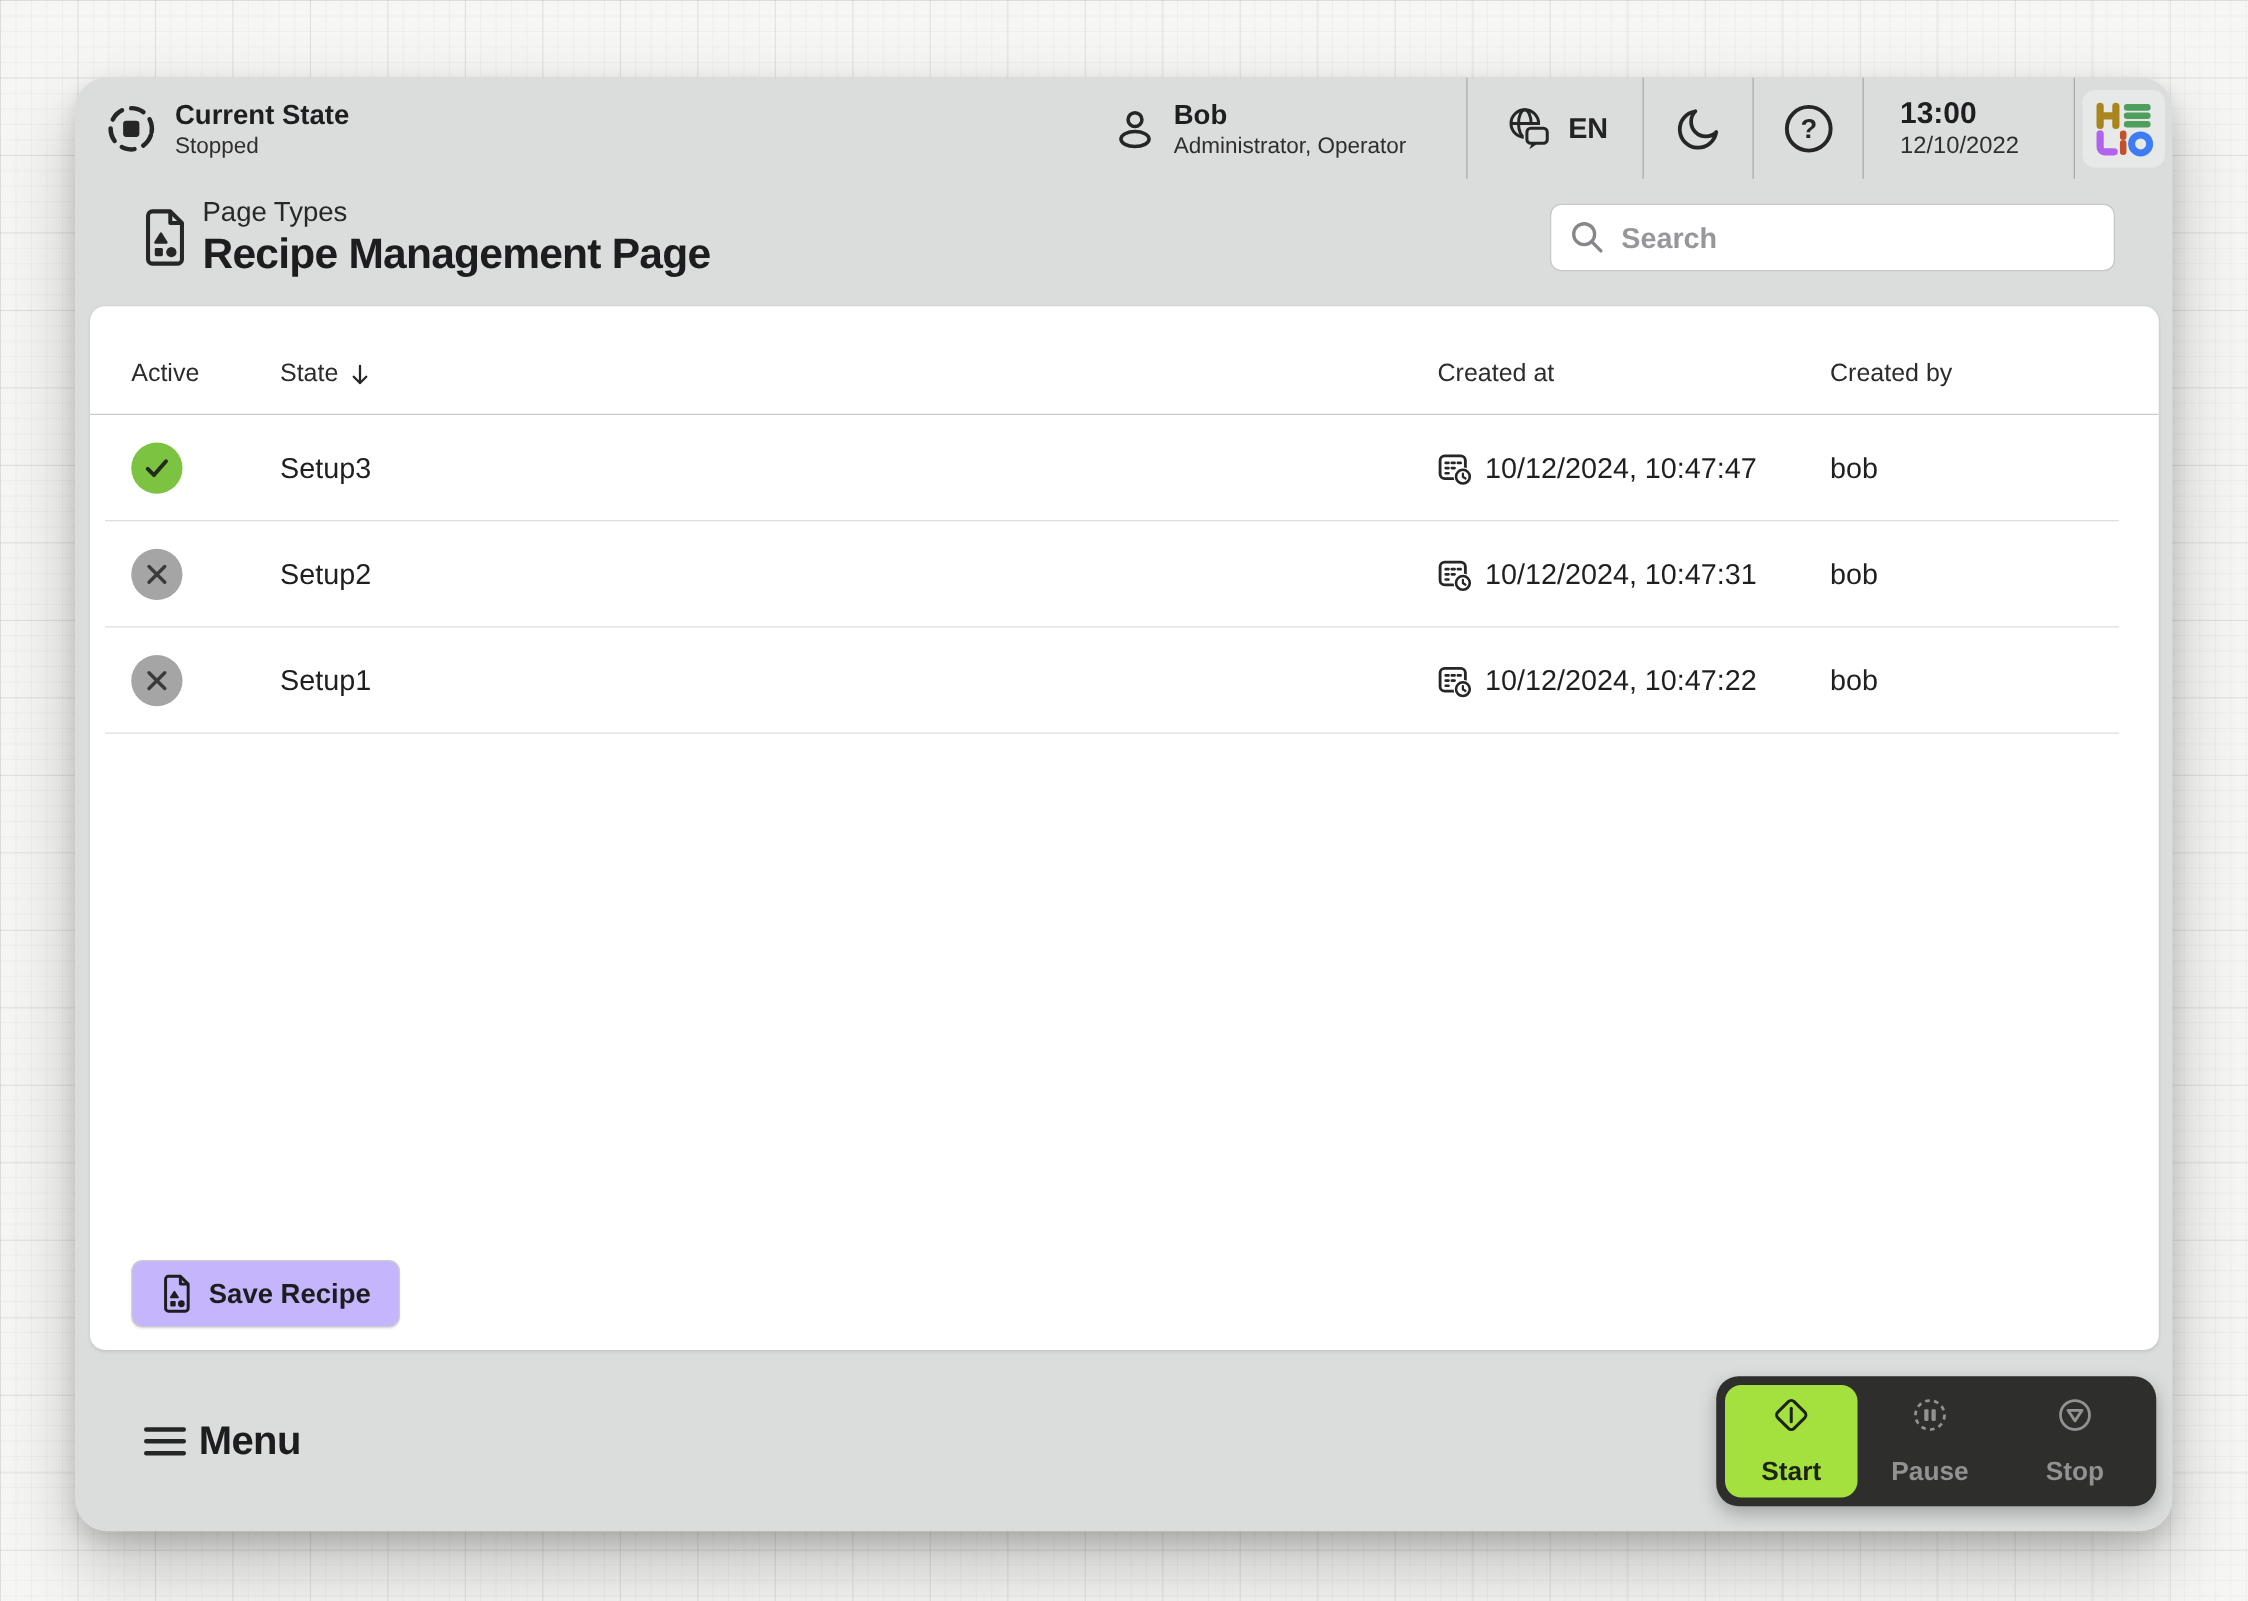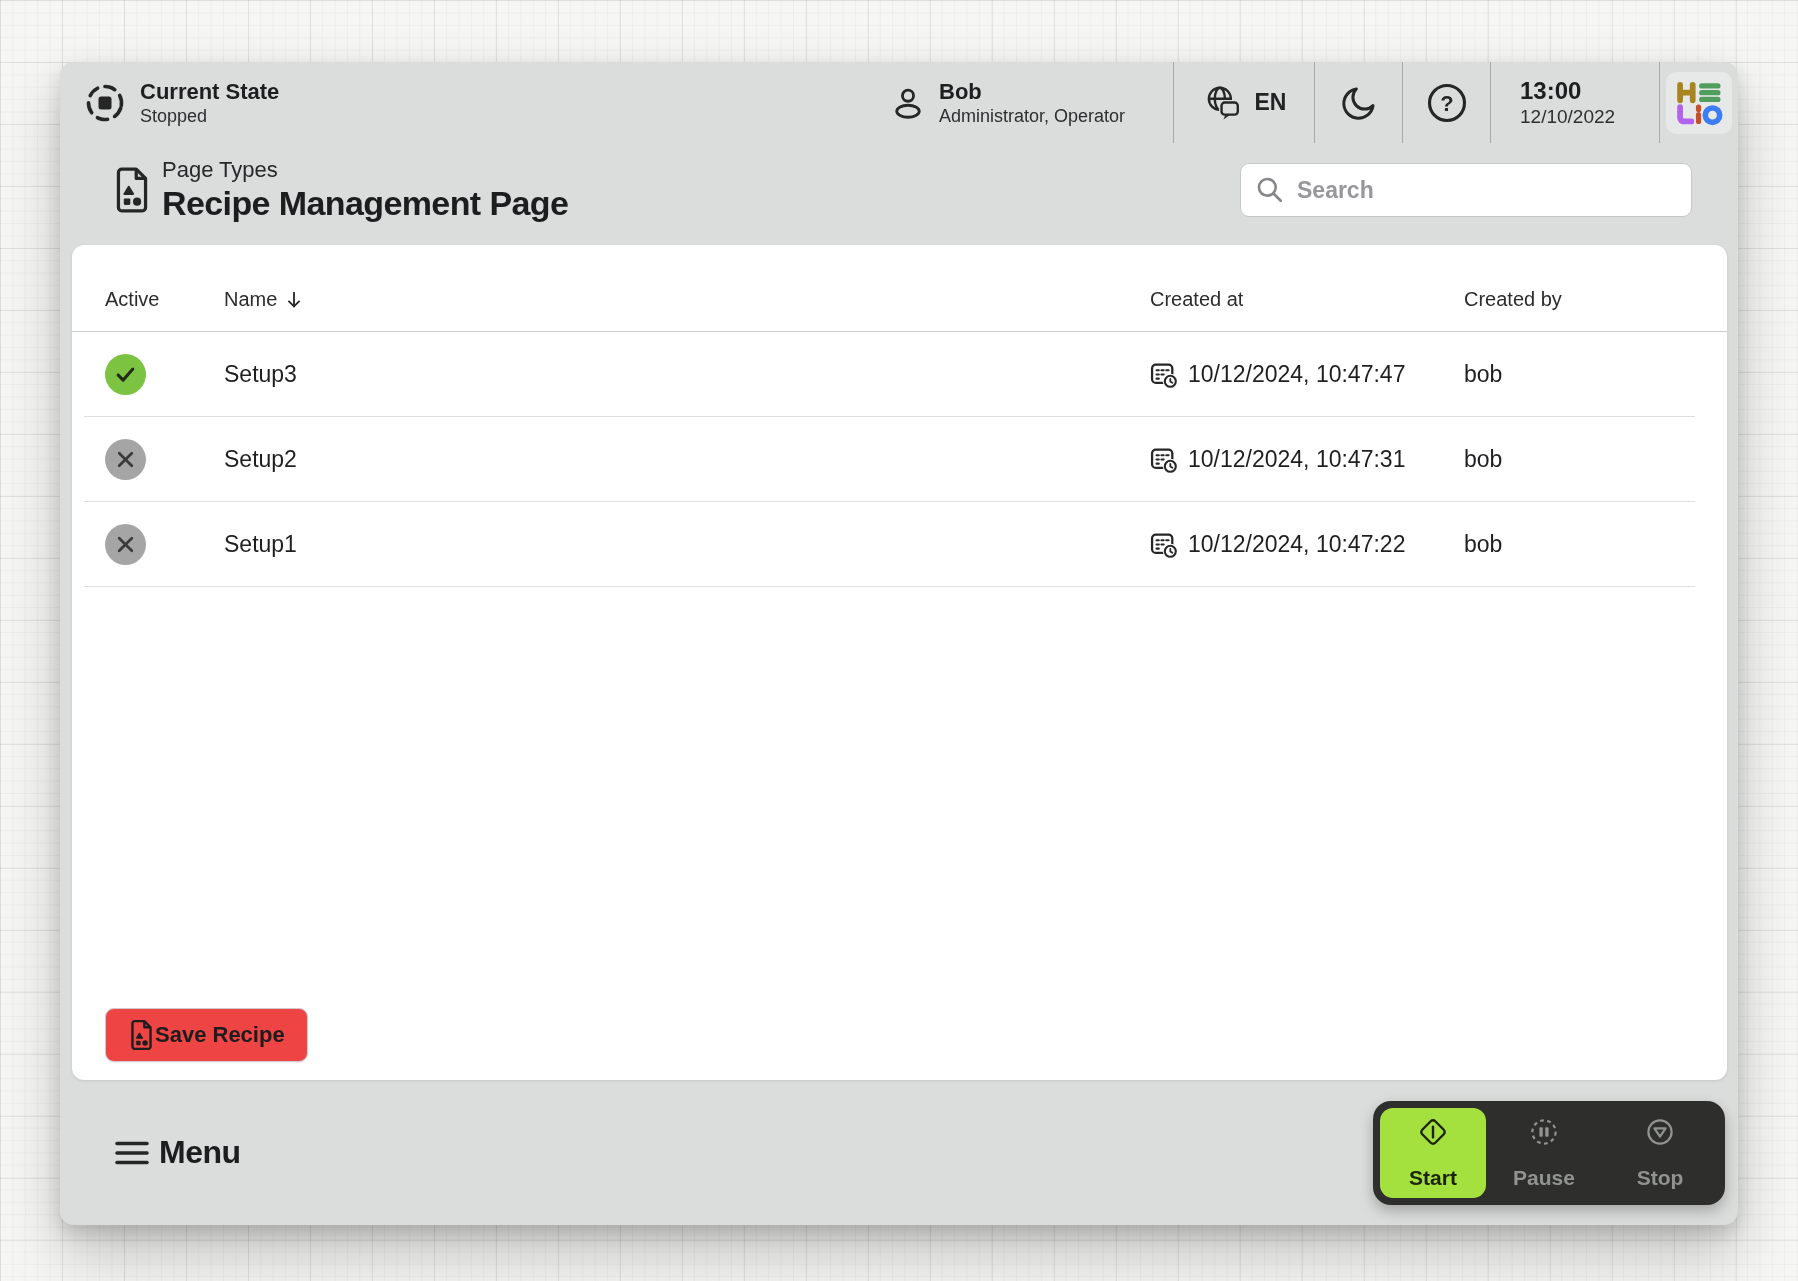--- a/index.html
+++ b/index.html
@@ -11,21 +11,21 @@
       linear-gradient(rgba(0,0,0,0.065) 1px, transparent 1px),
       linear-gradient(90deg, rgba(0,0,0,0.065) 1px, transparent 1px),
       linear-gradient(rgba(0,0,0,0.032) 1px, transparent 1px),
       linear-gradient(90deg, rgba(0,0,0,0.032) 1px, transparent 1px);
     background-size:62px 62px, 62px 62px, 12.4px 12.4px, 12.4px 12.4px;
     position:relative;
     color:#222224;
   }
   .window {
     position:absolute; left:60px; top:62px; width:1678px; height:1163px;
-    background:#dbdcdc; border-radius:14px;
+    background:#dbdcdc; border-radius:26px;
     box-shadow:0 28px 60px rgba(0,0,0,.22), 0 8px 18px rgba(0,0,0,.14);
     display:flex; flex-direction:column; overflow:hidden;
   }
 
   
   .topbar { height:81px; flex:0 0 81px; display:flex; align-items:stretch; }
   .tsec { display:flex; align-items:center; }
   .tdiv { width:1px; background:#a9aaaa; flex:0 0 1px; }
   .state-group { padding-left:23px; gap:13px; }
   .two-line { display:flex; flex-direction:column; justify-content:center; line-height:1.15; }
@@ -68,22 +68,22 @@
   .trow::after { content:""; position:absolute; left:12px; right:32px; bottom:0; height:1px; background:#dedede; }
   .status-circle { width:41px; height:41px; border-radius:50%; display:flex; align-items:center; justify-content:center; }
   .status-circle.on  { background:#7cc342; }
   .status-circle.off { background:#a5a5a5; }
   .status-circle .icon-check, .status-circle .icon-x { display:none; }
   .status-circle.on .icon-check { display:block; }
   .status-circle.off .icon-x { display:block; }
   .cell-created { display:flex; align-items:center; gap:10px; }
   .card-spacer { flex:1; }
   .save-btn { margin:0 0 18px 33px; height:54px; align-self:flex-start;
-              display:flex; align-items:center; padding:0 22px;
-              background:#ef4444; border:1.5px solid #cdcdcf; border-radius:9px;
+              display:flex; align-items:center; gap:12px; padding:0 22px;
+              background:#c4b5fd; border:1.5px solid #cdcdcf; border-radius:9px;
               font-size:22px; font-weight:700; color:#1d1d1f; cursor:pointer;
               box-shadow:0 1px 2px rgba(0,0,0,.08); font-family:inherit; }
 
   
   .bottombar { height:145px; flex:0 0 145px; display:flex; align-items:center;
                padding:0 13px 0 55px; }
   .menu-group { display:flex; align-items:center; gap:10px; cursor:pointer; }
   .menu-label { font-size:32px; font-weight:800; letter-spacing:-0.5px; color:#1d1d1f; }
   .bb-spacer { flex:1; }
   .controls { width:352px; height:104px; background:#2e2e2c; border-radius:18px;
@@ -222,21 +222,21 @@
         </svg>
       </span>
       <input type="text" placeholder="Search" style="">
     </div>
   </div>
 
   <div class="card">
     <div class="tgrid thead">
       <div class="th">Active</div>
       <div class="th">
-        <span>Name</span>
+        <span>State</span>
         <span>
           <svg width="22" height="22" viewBox="0 0 24 24" fill="none" stroke="#262626" stroke-width="2" stroke-linecap="round" stroke-linejoin="round">
             <path d="M12 4 V19"></path>
               <path d="M6.5 13.5 L12 19 l5.5 -5.5"></path>
           </svg>
         </span>
       </div>
       <div class="th">Created at</div>
       <div class="th">Created by</div>
     </div>

